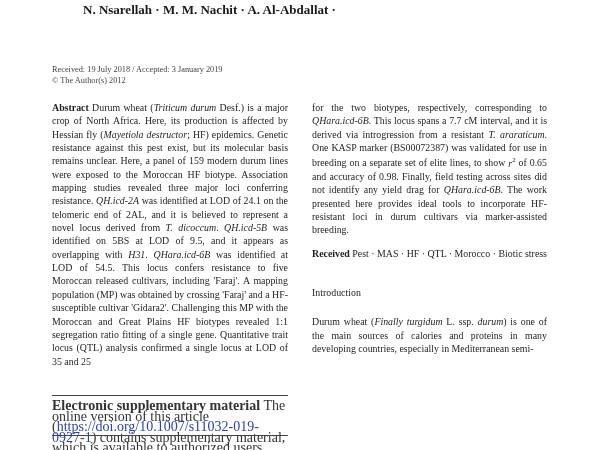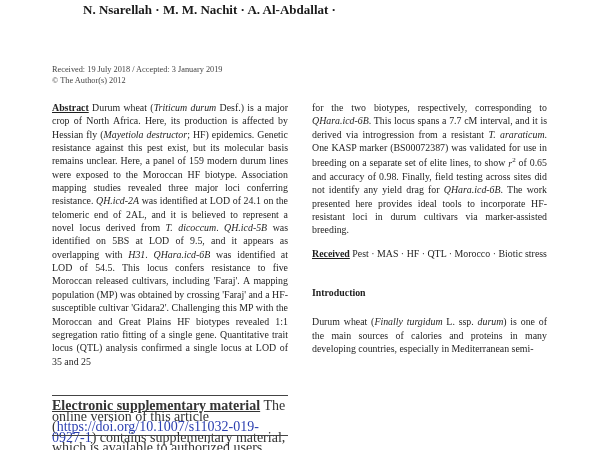--- a/index.html
+++ b/index.html
@@ -16,24 +16,24 @@
     position:absolute; left:52px; top:64px; width:260px;
     font-size:8.3px; line-height:11px; color:#444;
   }
   .col {
     position:absolute; top:101px; width:236px;
     font-size:9.9px; line-height:13.35px; text-align:justify;
   }
   .col.left { left:52px; }
   .col.right { left:312px; width:235px; }
   .col p { margin:0; }
-  .b { font-weight:bold;text-decoration:underline; }
+  .b { font-weight:bold; }
   .i { font-style:italic;margin-top:44px; }
   .keywords { margin-top:10px !important; text-align:left !important; }
-  .intro-title { margin-top:26px !important; font-weight:bold; }
+  .intro-title { margin-top:26px !important; font-weight:normal; }
   .intro-body { margin-top:16px !important; }
   .rule {
     position:absolute; left:52px; width:236px; height:0;
     border-top:1.6px solid #444;
   }
   .esm {
     position:absolute; left:52px; top:401px; width:236px;
     font-size:14px; line-height:10.6px; color:#333;
   }
   .esm .link { color:#2b3fb0; }

